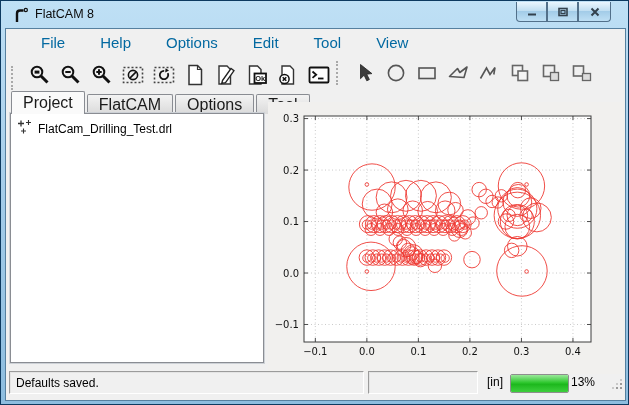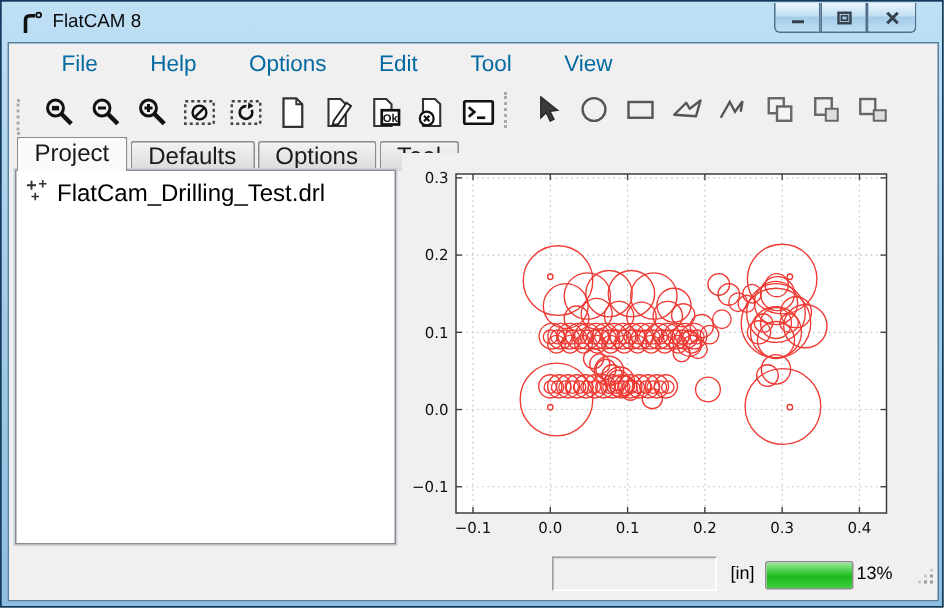--- a/index.html
+++ b/index.html
@@ -22,21 +22,21 @@
   .toolbar{position:absolute;left:0;top:27px;right:0;height:34px;}
   .tgroup{position:absolute;top:0;height:34px;display:flex;align-items:center;}
   .g0{left:5px;align-items:flex-end;} .g1{left:330px;}
   .thandle{width:5px;height:24px;border-left:2px dotted #a9a9a9;margin-right:6px;}
   .tbtn{width:31px;height:30px;display:flex;align-items:center;justify-content:center;}
   .tabbar{position:absolute;left:5px;top:62px;height:23px;display:flex;align-items:flex-end;}
   .tab{height:19px;line-height:19px;padding:0 11px;font-size:16px;color:#1a1a1a;margin-right:2px;
     background:linear-gradient(180deg,#f3f3f3,#dadada);border:1px solid #898c92;border-bottom:none;border-radius:2px 2px 0 0;}
   .tab.active{height:22px;line-height:22px;background:#fafafa;position:relative;z-index:3;}
   .treepanel{position:absolute;left:4px;top:84px;width:252px;height:248px;background:#fff;border:1px solid #8a8d93;box-shadow:0 0 0 1px #cdd1d6;}
-  .treeitem{display:flex;align-items:center;gap:5px;padding:5px 4px 0 6px;font-size:16px;color:#000;}
+  .treeitem{display:flex;align-items:center;gap:5px;padding:5px 4px 0 6px;font-size:12px;color:#000;}
   .plotwrap{position:absolute;left:262px;top:73px;width:356px;height:272px;}
   
   .statusbar{position:absolute;left:0;top:342px;right:0;height:26px;font-size:12px;color:#000;}
   .spanel{position:absolute;top:0;height:23px;background:#f0f0f0;border:1px solid #9b9b9b;border-bottom-color:#fff;border-right-color:#fff;
     box-shadow:inset 1px 1px 0 #e4e4e4;display:flex;align-items:center;padding-left:6px;box-sizing:border-box;}
   .p1{left:3px;width:355px;} .p2{left:362px;width:110px;padding-left:0;}
   .units{position:absolute;left:481px;top:4px;font-weight:normal;}
   .progress{position:absolute;left:504px;top:3px;width:57px;height:17px;border:1px solid #8e8e8e;border-radius:2px;background:#f6f6f6;overflow:hidden;}
   .progress .fill{height:100%;background:linear-gradient(180deg,#9ae89a 0%,#4fd44f 40%,#21c32b 55%,#42cf42 100%);}
   .pct{position:absolute;left:565px;top:4px;}
@@ -198,21 +198,21 @@
           <div class="tbtn">
             <svg width="22" height="22" viewBox="0 0 22 22">
               <rect x="2.5" y="4" width="10" height="10" fill="none" stroke="#666" stroke-width="1.6"></rect>
               <rect x="11.5" y="11.5" width="8" height="7" fill="#ddd" stroke="#666" stroke-width="1.3"></rect>
             </svg>
           </div>
         </div>
       </div>
     <div class="tabbar" id="tabbar">
         <span class="tab active">Project</span>
-        <span class="tab">Defaults</span>
+        <span class="tab">FlatCAM</span>
         <span class="tab">Options</span>
         <span class="tab">Tool</span>
       </div>
 
     <div class="plotwrap">
       <svg id="plotsvg" width="356" height="272">
           <rect x="0" y="0" width="356" height="272" fill="#f1f0ee"></rect>
           <rect x="36" y="14" width="287" height="226" fill="#ffffff"></rect>
           <g>
             <line x1="47.33572710951526" y1="14" x2="47.33572710951526" y2="240" stroke="#bdbdbd" stroke-width="0.8" stroke-dasharray="1 2.5"></line>
@@ -414,20 +414,23 @@
             <path d="M4 1.5 v6 M1 4.5 h6" stroke="#333" stroke-width="1.3"></path>
             <path d="M11.5 1 v5 M9 3.5 h5" stroke="#333" stroke-width="1.1"></path>
             <path d="M6.5 9.5 v5 M4 12 h5" stroke="#333" stroke-width="1.1"></path>
           </svg>
         </span>
         <span>FlatCam_Drilling_Test.drl</span>
       </div>
     </div>
 
     <div class="statusbar">
+      <div class="spanel p1">
+        <span>Defaults saved.</span>
+      </div>
       <div class="spanel p2"></div>
       <span class="units">[in]</span>
       <div class="progress">
           <div class="fill" id="pfill" style="width: 100%; background: linear-gradient(rgb(154, 232, 154) 0%, rgb(46, 199, 46) 45%, rgb(29, 184, 29) 55%, rgb(62, 207, 62) 100%);"></div>
         </div>
       <span class="pct">13%</span>
       <span class="grip">
         <svg width="11" height="11" viewBox="0 0 11 11">
           <rect x="8" y="8" width="2" height="2" fill="#9a9a9a"></rect>
             <rect x="8" y="4" width="2" height="2" fill="#9a9a9a"></rect>

